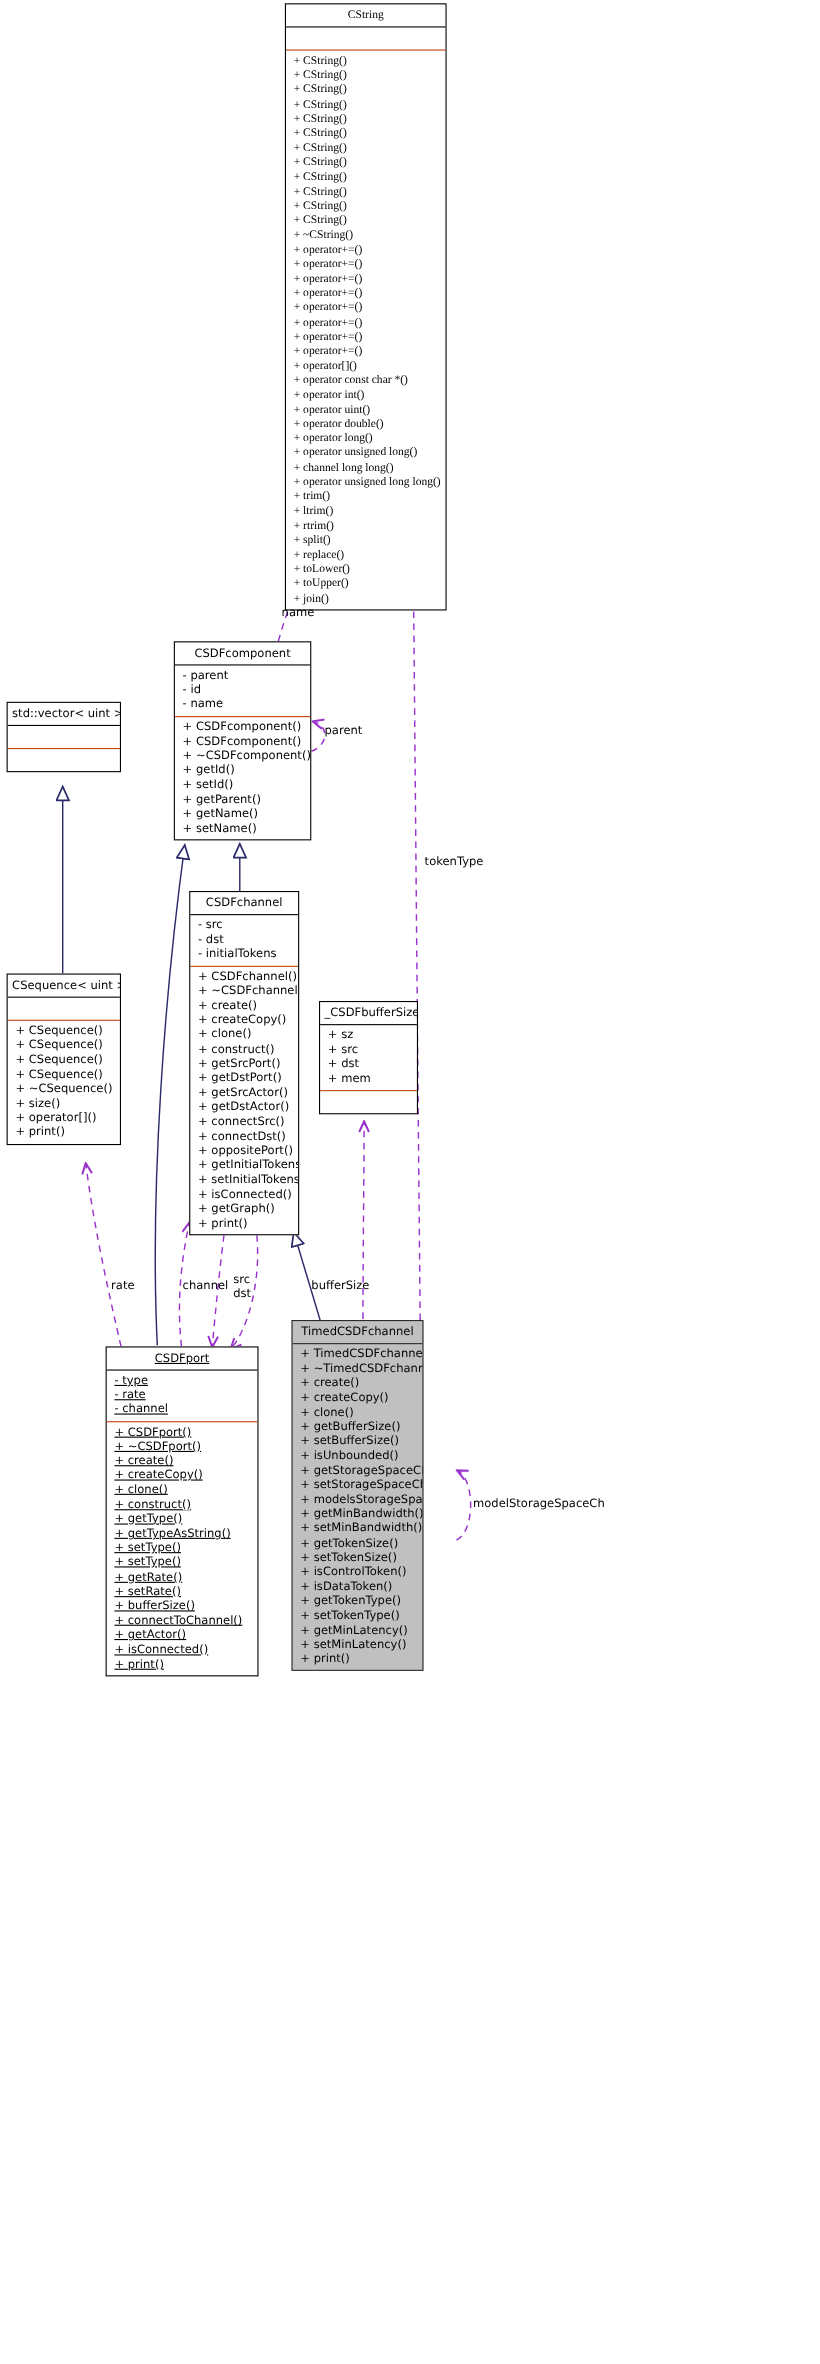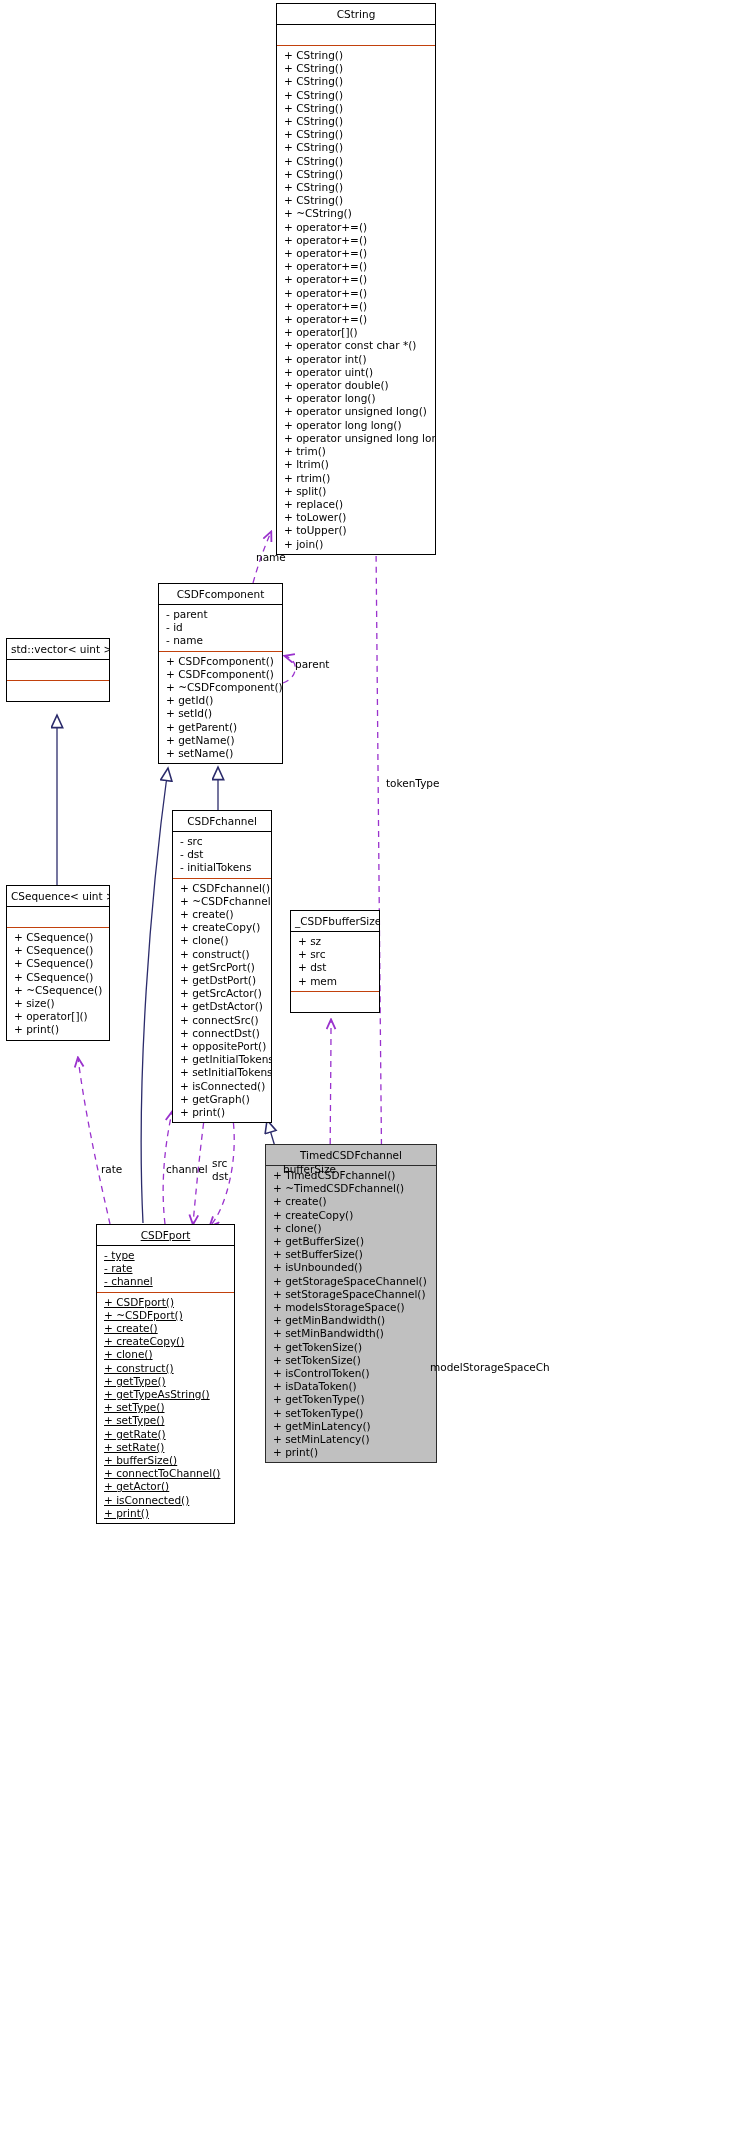--- a/index.html
+++ b/index.html
@@ -172,21 +172,21 @@
   <div class="edge-label" style="left:256px; top:551px;">name</div>
   <div class="edge-label" style="left:295px; top:658px;">parent</div>
   <div class="edge-label" style="left:386px; top:777px;">tokenType</div>
   <div class="edge-label" style="left:283px; top:1163px;">bufferSize</div>
   <div class="edge-label" style="left:101px; top:1163px;">rate</div>
   <div class="edge-label" style="left:166px; top:1163px;">channel</div>
   <div class="edge-label" style="left:212px; top:1157px;">src</div>
   <div class="edge-label" style="left:212px; top:1170px;">dst</div>
   <div class="edge-label" style="left:430px; top:1361px;">modelStorageSpaceCh</div>
 
-  <div class="uml-class" style="left:276px; top:3px; width:160px;">
+  <div class="uml-class" style="left:259px; top:3px; width:147px;font-family:Liberation Serif, serif;">
     <div class="uml-title">CString</div>
     <div class="uml-attrs">
         <div class="uml-empty"></div>
       </div>
     <div class="uml-ops">
         <div class="uml-row">+ CString()</div>
         <div class="uml-row">+ CString()</div>
         <div class="uml-row">+ CString()</div>
         <div class="uml-row">+ CString()</div>
         <div class="uml-row">+ CString()</div>
@@ -206,21 +206,21 @@
         <div class="uml-row">+ operator+=()</div>
         <div class="uml-row">+ operator+=()</div>
         <div class="uml-row">+ operator+=()</div>
         <div class="uml-row">+ operator[]()</div>
         <div class="uml-row">+ operator const char *()</div>
         <div class="uml-row">+ operator int()</div>
         <div class="uml-row">+ operator uint()</div>
         <div class="uml-row">+ operator double()</div>
         <div class="uml-row">+ operator long()</div>
         <div class="uml-row">+ operator unsigned long()</div>
-        <div class="uml-row">+ operator long long()</div>
+        <div class="uml-row">+ channel long long()</div>
         <div class="uml-row">+ operator unsigned long long()</div>
         <div class="uml-row">+ trim()</div>
         <div class="uml-row">+ ltrim()</div>
         <div class="uml-row">+ rtrim()</div>
         <div class="uml-row">+ split()</div>
         <div class="uml-row">+ replace()</div>
         <div class="uml-row">+ toLower()</div>
         <div class="uml-row">+ toUpper()</div>
         <div class="uml-row">+ join()</div>
       </div>
@@ -335,21 +335,21 @@
         <div class="uml-row">+ getRate()</div>
         <div class="uml-row">+ setRate()</div>
         <div class="uml-row">+ bufferSize()</div>
         <div class="uml-row">+ connectToChannel()</div>
         <div class="uml-row">+ getActor()</div>
         <div class="uml-row">+ isConnected()</div>
         <div class="uml-row">+ print()</div>
       </div>
   </div>
 
-  <div class="uml-class filled" style="left:265px; top:1144px; width:172px;">
+  <div class="uml-class filled" style="left:265px; top:1200px; width:120px;">
     <div class="uml-title">TimedCSDFchannel</div>
     <div class="uml-ops">
         <div class="uml-row">+ TimedCSDFchannel()</div>
         <div class="uml-row">+ ~TimedCSDFchannel()</div>
         <div class="uml-row">+ create()</div>
         <div class="uml-row">+ createCopy()</div>
         <div class="uml-row">+ clone()</div>
         <div class="uml-row">+ getBufferSize()</div>
         <div class="uml-row">+ setBufferSize()</div>
         <div class="uml-row">+ isUnbounded()</div>

